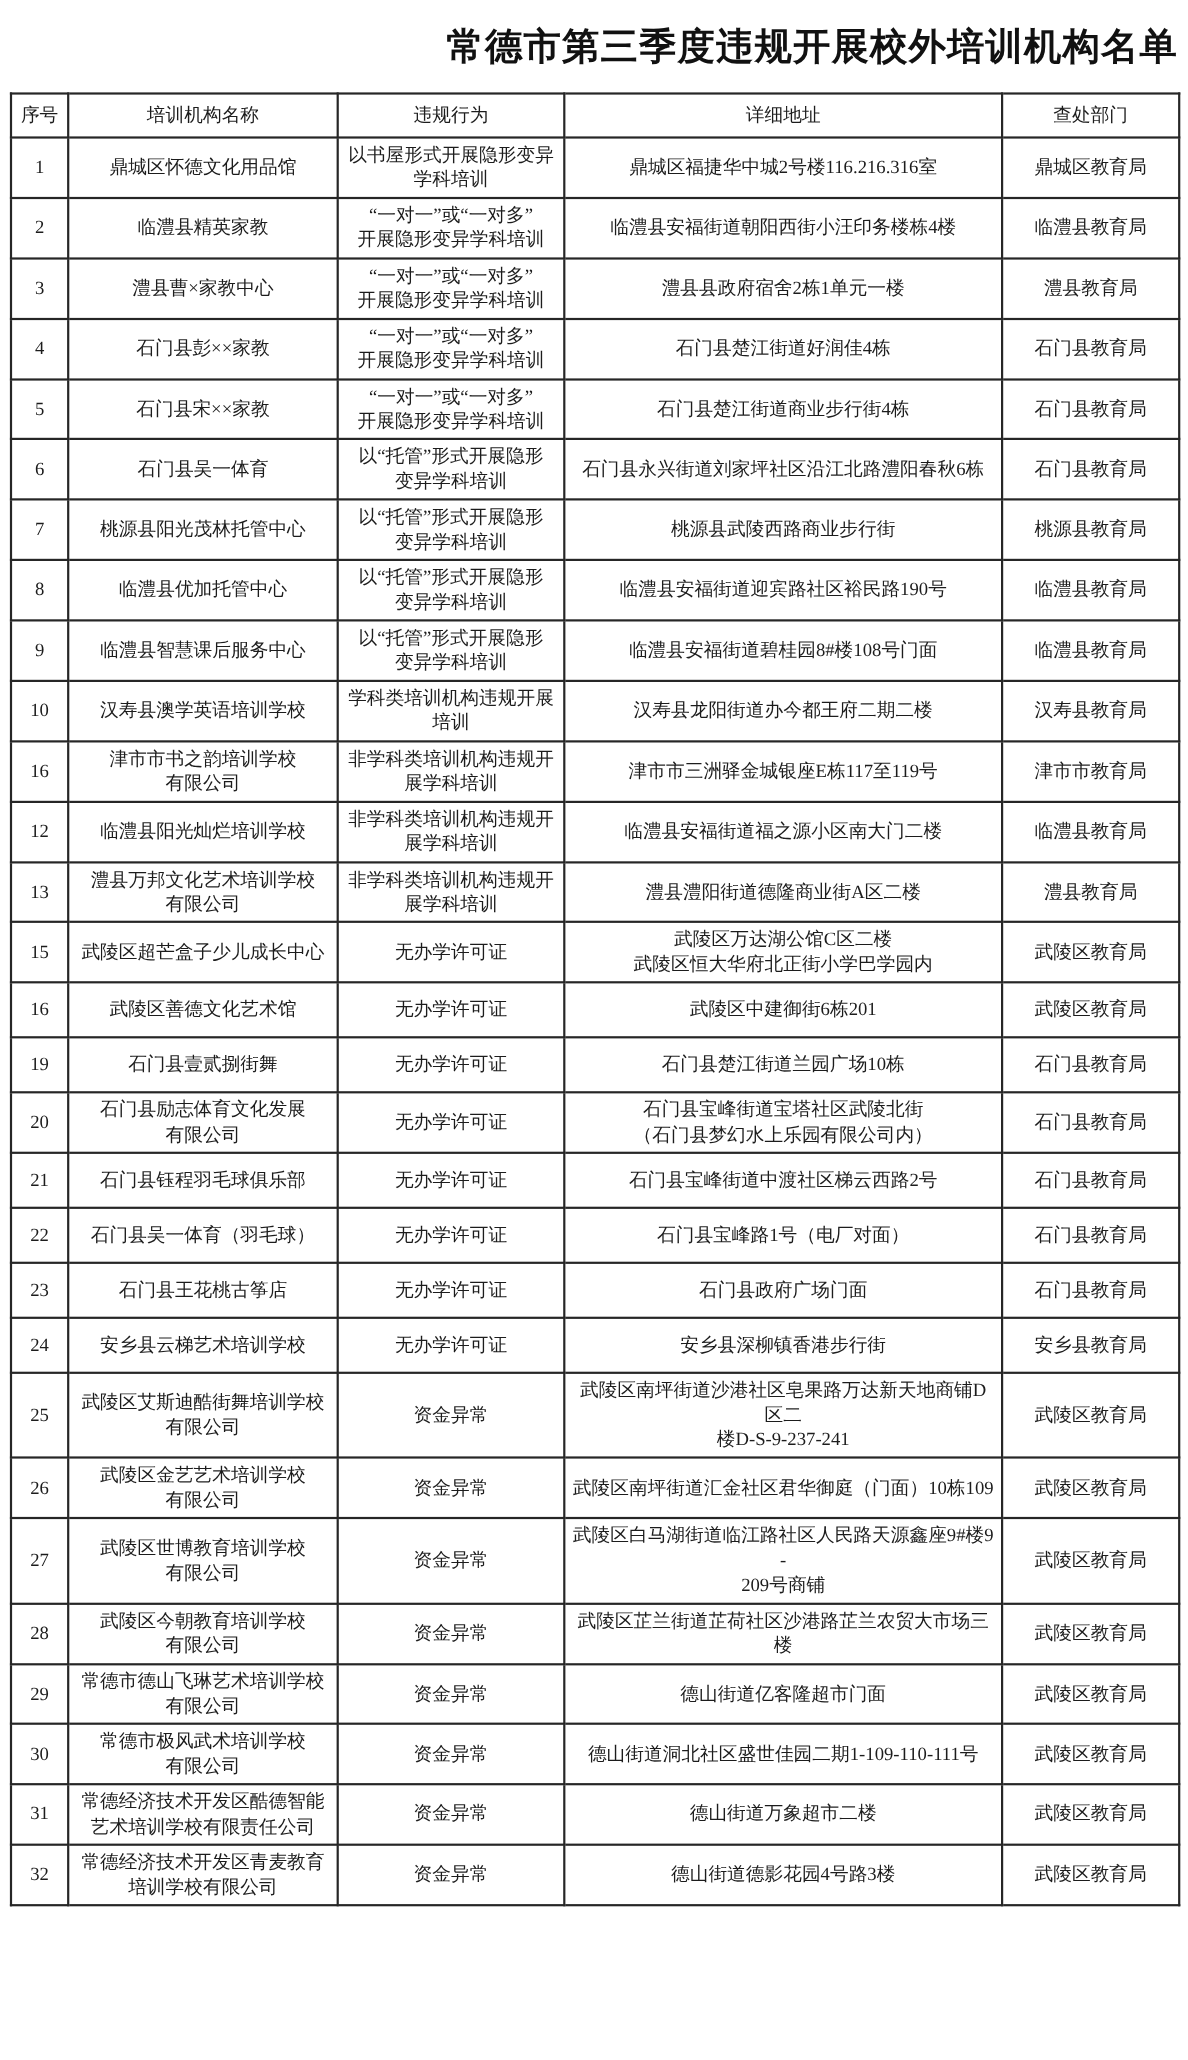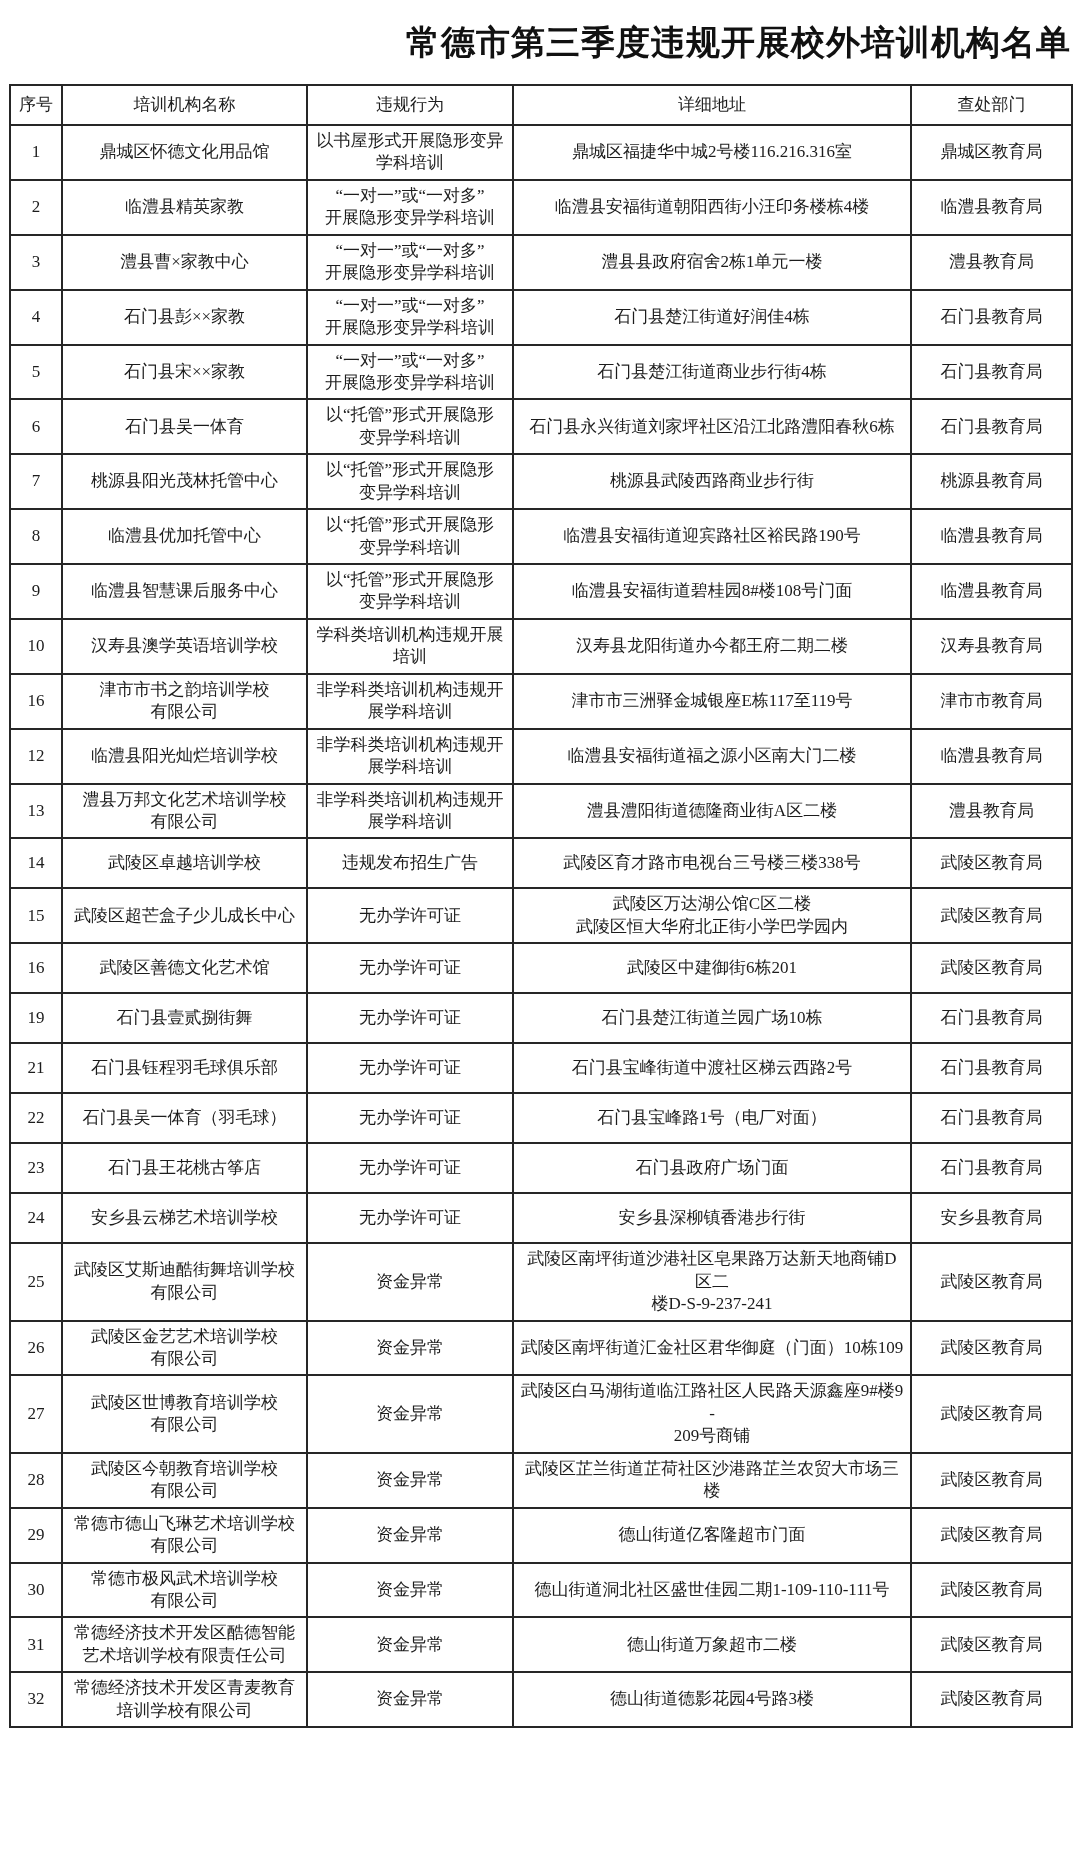--- a/index.html
+++ b/index.html
@@ -177,46 +177,48 @@
         <tr>
           <td>13</td>
           <td>澧县万邦文化艺术培训学校
 有限公司</td>
           <td>非学科类培训机构违规开
 展学科培训</td>
           <td>澧县澧阳街道德隆商业街A区二楼</td>
           <td>澧县教育局</td>
         </tr>
         <tr>
-          <td>14</td>
-          <td>武陵区卓越培训学校</td>
-          <td>违规发布招生广告</td>
-          <td>武陵区育才路市电视台三号楼三楼338号</td>
-          <td>武陵区教育局</td>
-        </tr>
-        <tr>
           <td>15</td>
           <td>武陵区超芒盒子少儿成长中心</td>
           <td>无办学许可证</td>
           <td>武陵区万达湖公馆C区二楼
 武陵区恒大华府北正街小学巴学园内</td>
           <td>武陵区教育局</td>
         </tr>
         <tr>
           <td>16</td>
           <td>武陵区善德文化艺术馆</td>
           <td>无办学许可证</td>
           <td>武陵区中建御街6栋201</td>
           <td>武陵区教育局</td>
         </tr>
         <tr>
           <td>19</td>
           <td>石门县壹贰捌街舞</td>
           <td>无办学许可证</td>
           <td>石门县楚江街道兰园广场10栋</td>
+          <td>石门县教育局</td>
+        </tr>
+        <tr>
+          <td>20</td>
+          <td>石门县励志体育文化发展
+有限公司</td>
+          <td>无办学许可证</td>
+          <td>石门县宝峰街道宝塔社区武陵北街
+（石门县梦幻水上乐园有限公司内）</td>
           <td>石门县教育局</td>
         </tr>
         <tr>
           <td>21</td>
           <td>石门县钰程羽毛球俱乐部</td>
           <td>无办学许可证</td>
           <td>石门县宝峰街道中渡社区梯云西路2号</td>
           <td>石门县教育局</td>
         </tr>
         <tr>

